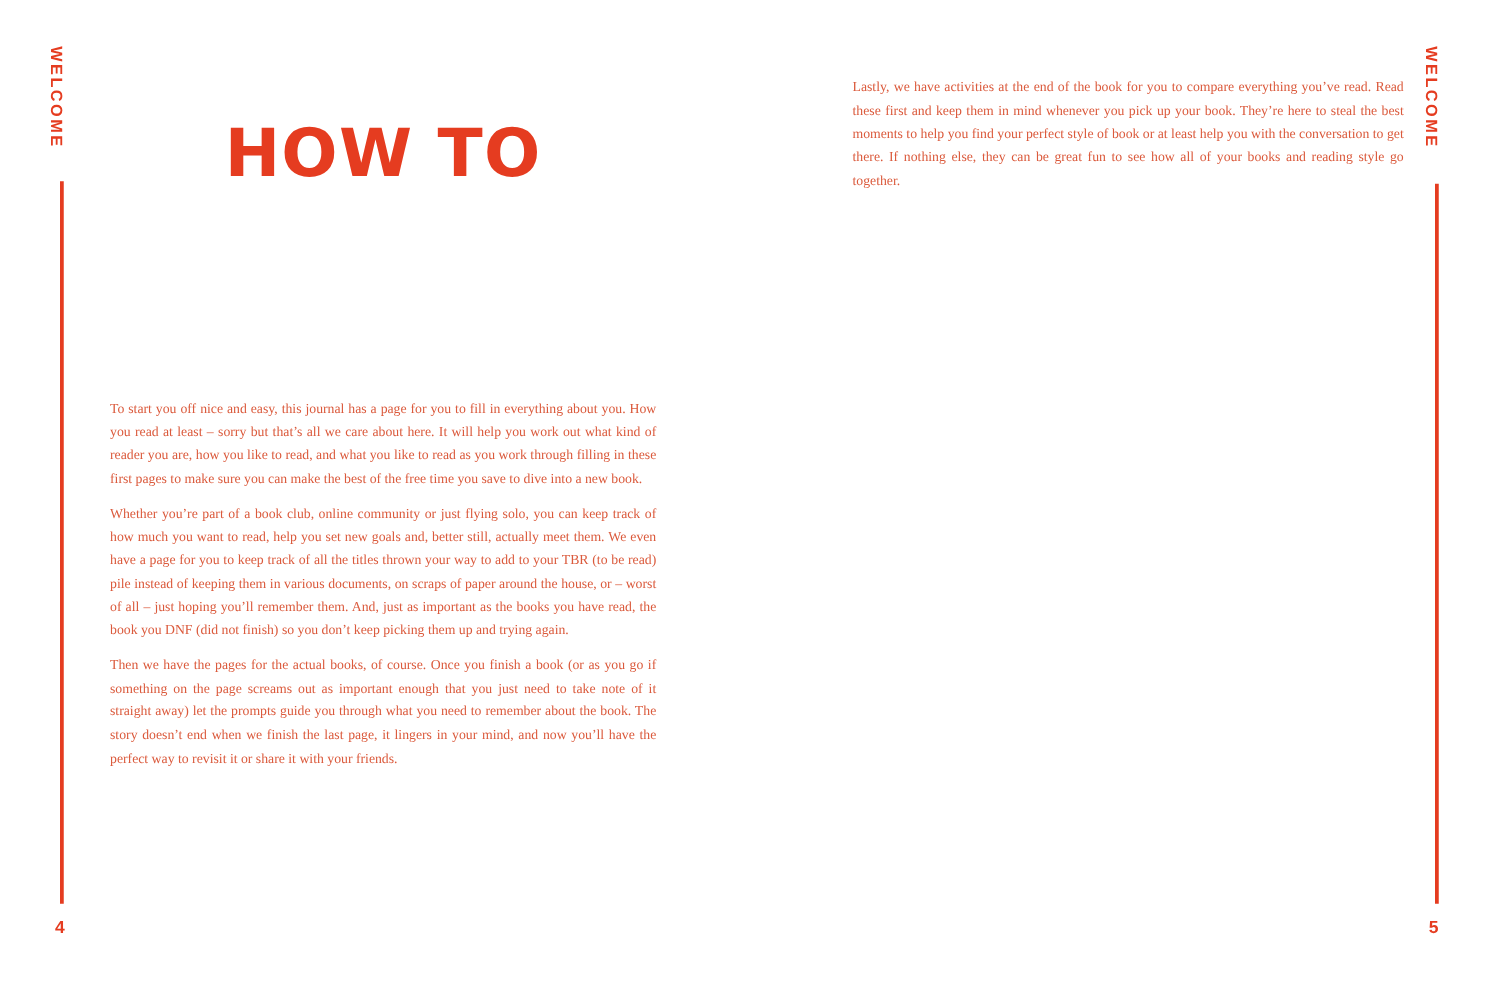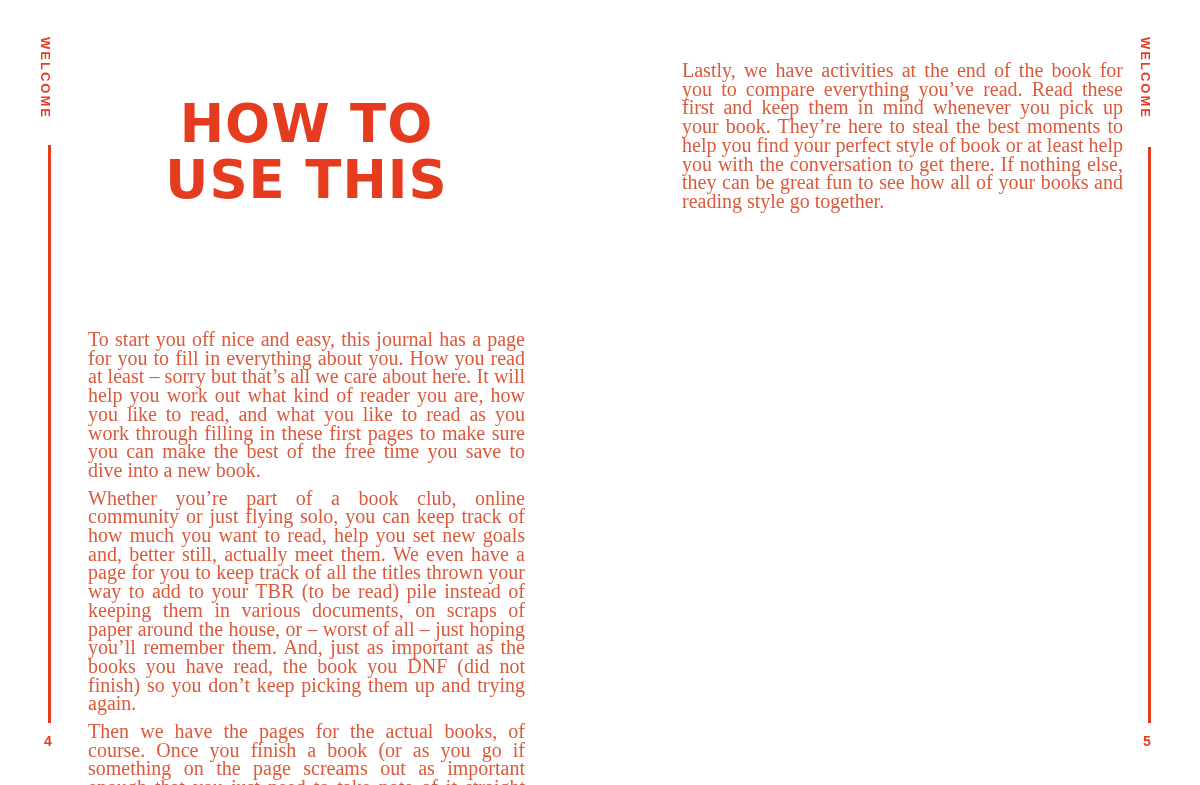--- a/index.html
+++ b/index.html
@@ -52,44 +52,43 @@
     font-size: 53px;
     line-height: 56px;
     letter-spacing: 1px;
     color: #E53C20;
     white-space: nowrap;
   }
   
   .col {
     position: absolute;
     color: #DB5A3C;
-    font-size: 20px;
+    font-size: 11px;
     line-height: 18.7px;
     text-align: justify;
   }
-  .col-left  { left: 88px;  top: 330px; width: 437px; }
+  .col-left  { left: 88px;  top: 318px; width: 437px; }
   .col-right { left: 682px; top: 61px;  width: 441px; }
   .col p { margin-bottom: 9px; }
 </style>
 </head>
 <body>
 
 <div class="spread">
 
   <div class="rail-label left">WELCOME</div>
   <div class="rail-line left"></div>
   <div class="page-number left">4</div>
 
   <div class="rail-label right">WELCOME</div>
   <div class="rail-line right"></div>
   <div class="page-number right">5</div>
 
   <div class="title">
     <div>HOW TO</div>
-    <div>USE THIS</div>
   </div>
 
   <div class="col col-left">
     <p>To start you off nice and easy, this journal has a page for you to fill in everything about you. How you read at least – sorry but that’s all we care about here. It will help you work out what kind of reader you are, how you like to read, and what you like to read as you work through filling in these first pages to make sure you can make the best of the free time you save to dive into a new book.</p>
     <p>Whether you’re part of a book club, online community or just flying solo, you can keep track of how much you want to read, help you set new goals and, better still, actually meet them. We even have a page for you to keep track of all the titles thrown your way to add to your TBR (to be read) pile instead of keeping them in various documents, on scraps of paper around the house, or – worst of all – just hoping you’ll remember them. And, just as important as the books you have read, the book you DNF (did not finish) so you don’t keep picking them up and trying again.</p>
     <p>Then we have the pages for the actual books, of course. Once you finish a book (or as you go if something on the page screams out as important enough that you just need to take note of it straight away) let the prompts guide you through what you need to remember about the book. The story doesn’t end when we finish the last page, it lingers in your mind, and now you’ll have the perfect way to revisit it or share it with your friends.</p>
   </div>
 
   <div class="col col-right">
     <p>Lastly, we have activities at the end of the book for you to compare everything you’ve read. Read these first and keep them in mind whenever you pick up your book. They’re here to steal the best moments to help you find your perfect style of book or at least help you with the conversation to get there. If nothing else, they can be great fun to see how all of your books and reading style go together.</p>

